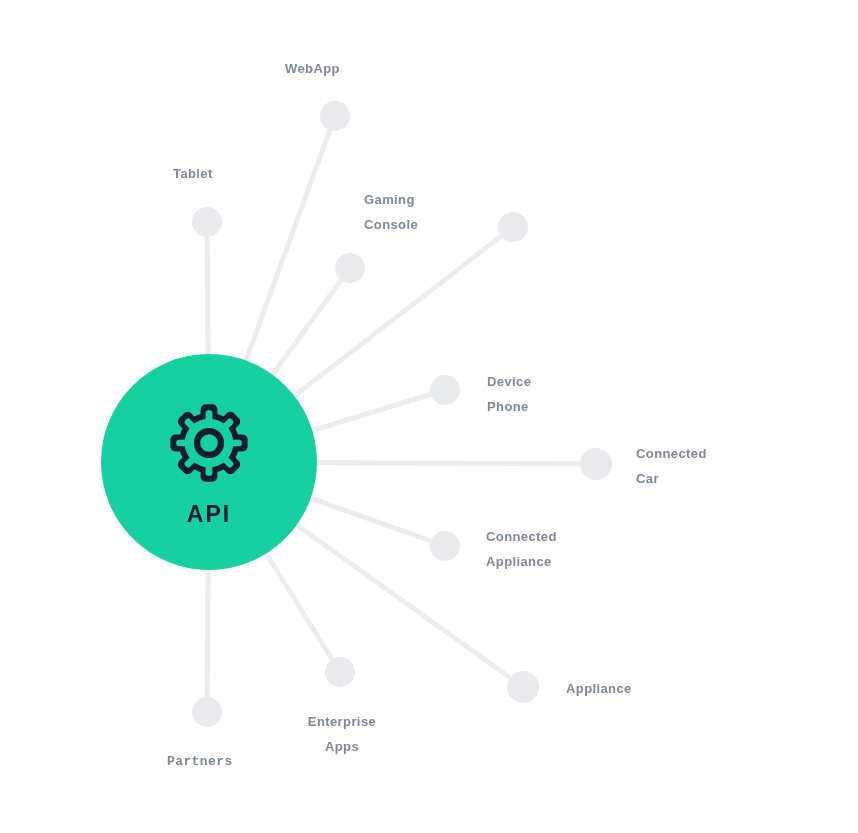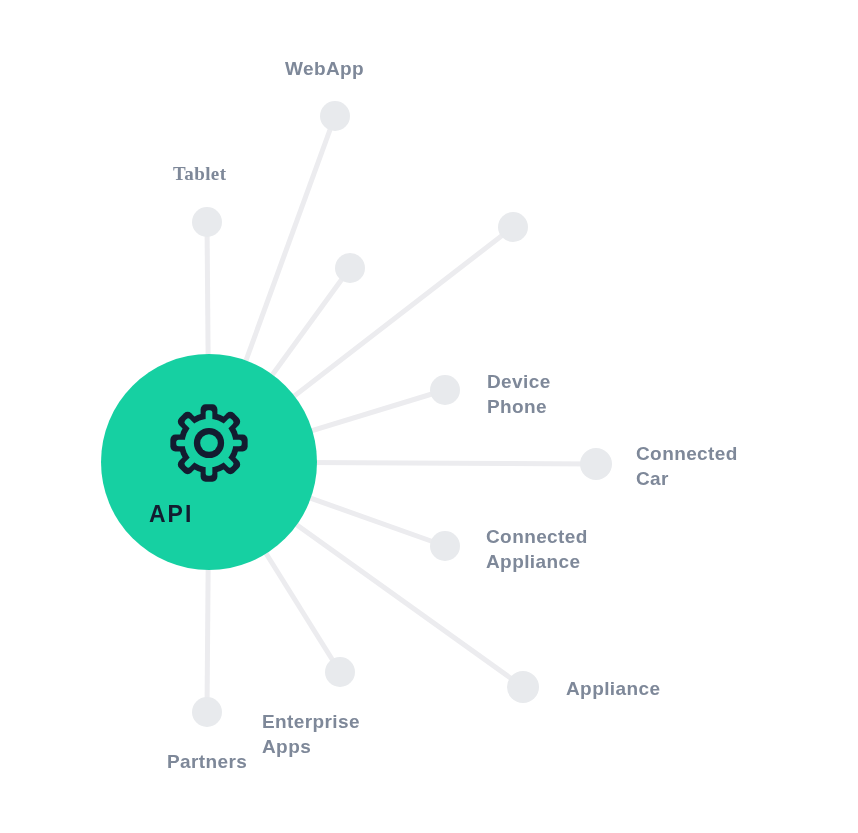--- a/index.html
+++ b/index.html
@@ -20,40 +20,40 @@
   }
   .diagram-svg{position:absolute;left:0;top:0;}
   .connector{stroke:var(--line);stroke-width:5;fill:none;}
   .endpoint{fill:var(--node);}
   .hub-circle{fill:var(--hub);}
   .gear-dark{fill:var(--ink);}
   .gear-green{fill:var(--hub);}
   .node-label{
     position:absolute;
     font-weight:bold;
-    font-size:19px;
+    font-size:13px;
     line-height:25px;
     letter-spacing:.4px;
     color:var(--label);
     white-space:pre-line;
   }
   .pos-webapp{left:285px;top:56px;}
-  .pos-tablet{left:173px;top:161px;font-family:Liberation Serif, serif;}
+  .pos-tablet{left:173px;top:161px;}
   .pos-gaming-console{left:364px;top:187px;}
   .pos-mobile-device{left:556px;top:203px;}
   .pos-smart-phone{left:487px;top:369px;}
   .pos-connected-car{left:636px;top:441px;}
   .pos-connected-appliance{left:486px;top:524px;}
   .pos-websites{left:566px;top:676px;}
-  .pos-enterprise-apps{left:262px;top:709px;width:160px;}
-  .pos-partners{left:167px;top:749px;}
+  .pos-enterprise-apps{left:262px;top:709px;width:160px;text-align:center;}
+  .pos-partners{left:167px;top:749px;font-family:Liberation Mono, monospace;}
   .hub-label{
     position:absolute;
     left:149px;top:501px;width:120px;
-    text-align:left;
+    text-align:center;
     font-weight:bold;
     font-size:23px;
     letter-spacing:2px;
     color:var(--ink);
   }
 </style>
 </head>
 <body>
 
 <div class="stage">
@@ -116,20 +116,22 @@
 
       <circle class="gear-dark" r="18"></circle>
       <circle class="gear-green" r="10.5"></circle>
     </g>
   </svg>
 
   <div class="hub-label">API</div>
 
   <div class="node-label pos-webapp">WebApp</div>
   <div class="node-label pos-tablet">Tablet</div>
+  <div class="node-label pos-gaming-console">Gaming
+Console</div>
   <div class="node-label pos-smart-phone">Device
 Phone</div>
   <div class="node-label pos-connected-car">Connected
 Car</div>
   <div class="node-label pos-connected-appliance">Connected
 Appliance</div>
   <div class="node-label pos-websites">Appliance</div>
   <div class="node-label pos-enterprise-apps">Enterprise
 Apps</div>
   <div class="node-label pos-partners">Partners</div>

